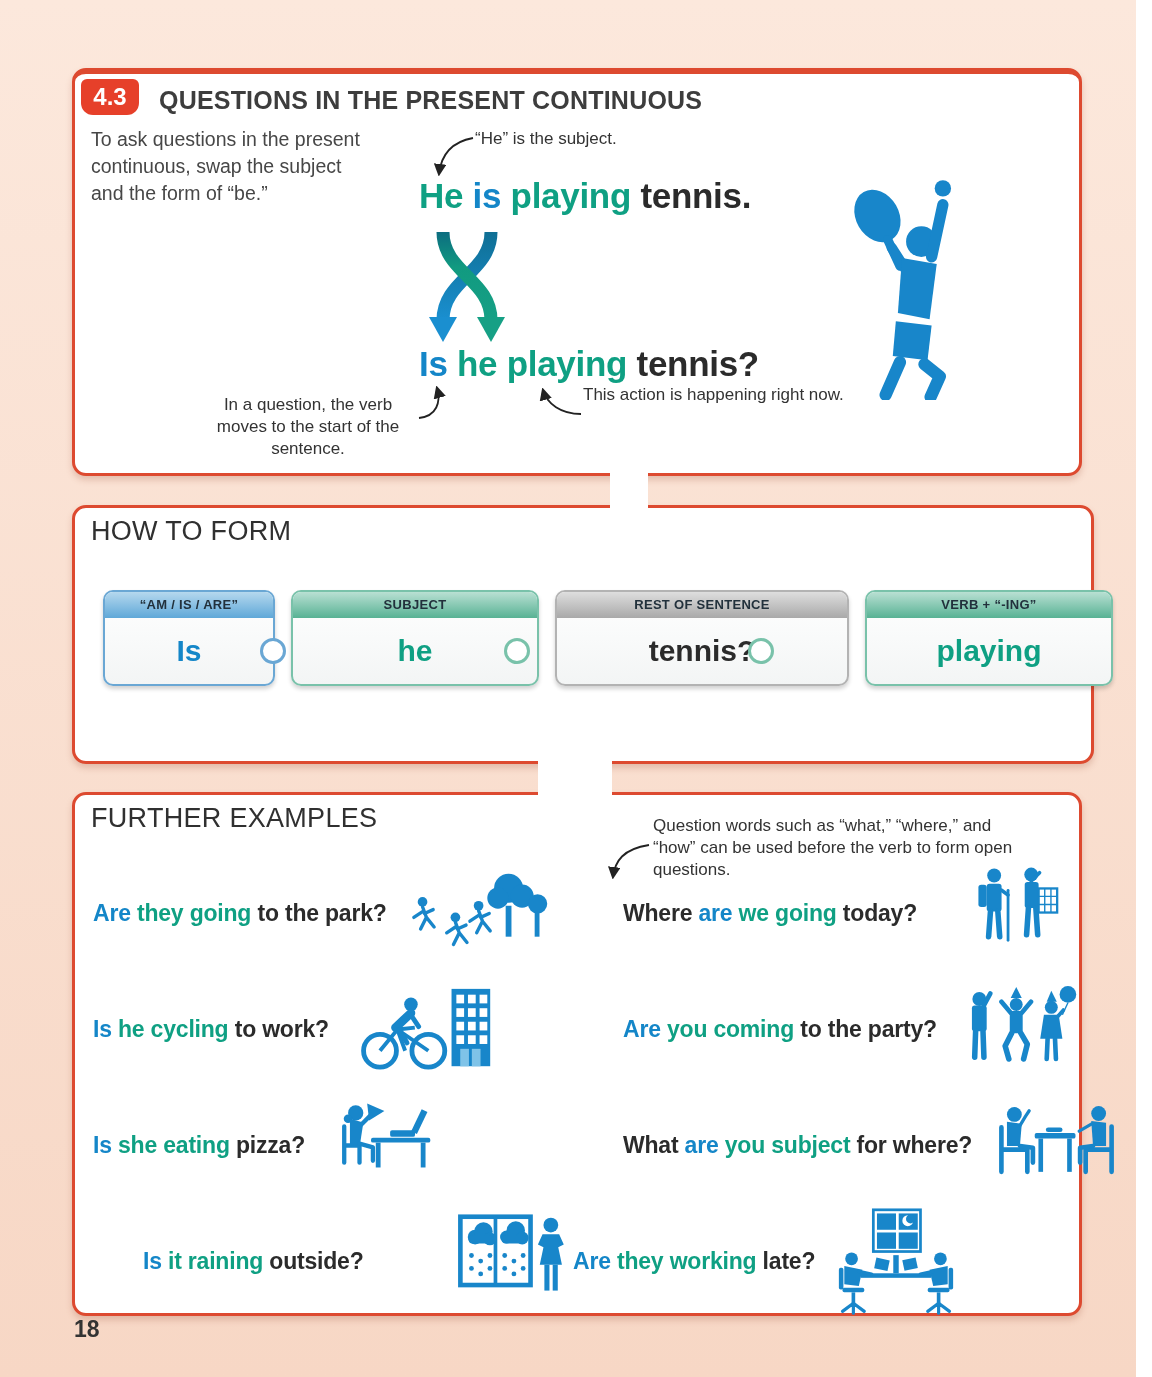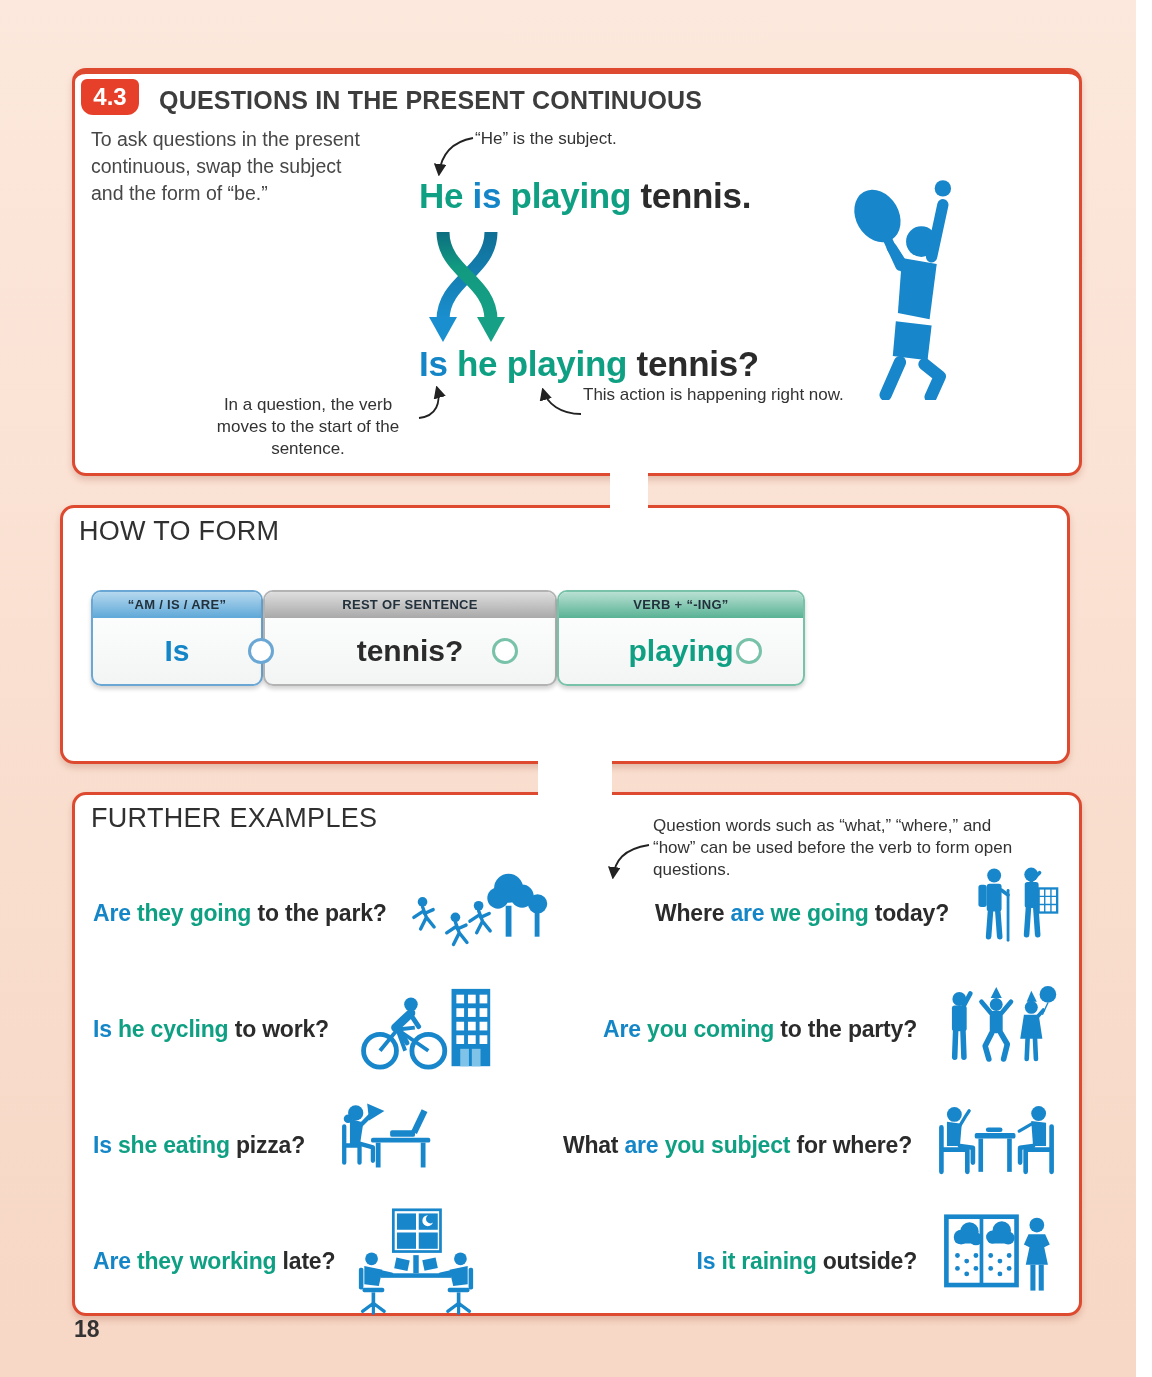--- a/index.html
+++ b/index.html
@@ -2,21 +2,21 @@
 <html><head>
 <meta charset="utf-8">
 <style>
   html,body{margin:0;padding:0;}
   .page{position:relative;width:1136px;height:1377px;overflow:hidden;
         background:linear-gradient(#fce8dc,#f7d7c5);
         font-family:"Liberation Sans",sans-serif;color:#2e2e2e;}
   .panel{position:absolute;background:#fff;border:3px solid #dd4a30;border-radius:14px;
          box-shadow:0 4px 6px rgba(160,80,55,.25);}
   .panel1{left:72px;top:68px;width:1004px;height:399px;border-top-width:6px;}
-  .panel2{left:60px;top:505px;width:1004px;height:253px;}
+  .panel2{left:72px;top:505px;width:1004px;height:253px;padding-left:12px;}
   .panel3{left:72px;top:792px;width:1004px;height:518px;}
   .connector{position:absolute;background:#fff;z-index:5;}
   .conn1{left:610px;top:455px;width:38px;height:62px;}
   .conn2{left:538px;top:747px;width:74px;height:58px;}
 
   .badge{position:absolute;left:6px;top:5px;width:58px;height:36px;background:#e6402a;
          color:#fff;font-size:24px;font-weight:bold;text-align:center;line-height:36px;
          border-radius:6px 6px 12px 12px;}
   .main-title{position:absolute;left:84px;top:12px;margin:0;font-size:25px;font-weight:bold;
               color:#3d3d3d;letter-spacing:.2px;white-space:nowrap;}
@@ -52,21 +52,21 @@
   .knob{position:absolute;width:20px;height:20px;border-radius:50%;background:#fff;
         border:3px solid;top:48px;z-index:3;}
   .knob1{left:157px;border-color:#6aa7d4;}
   .knob2{left:401px;border-color:#79c2aa;}
   .knob3{left:645px;border-color:#79c2aa;}
 
   .ann-qwords{left:578px;top:20px;width:378px;}
   .ex-grid{position:absolute;left:18px;top:60px;width:966px;display:grid;
            grid-template-columns:480px 486px;grid-auto-rows:116px;align-items:center;}
   .ex-cell{display:flex;align-items:center;gap:22px;}
-  .ex-cell.right{justify-content:flex-end;padding-left:2px;margin-left:48px;}
+  .ex-cell.right{justify-content:space-between;padding-left:2px;margin-left:48px;}
   .sentence{font-size:23px;font-weight:bold;white-space:nowrap;letter-spacing:-.2px;}
   .icon-box{flex:0 0 auto;display:flex;align-items:center;}
 
   .page-number{position:absolute;left:74px;top:1316px;font-size:23px;font-weight:bold;color:#333;}
 </style>
 </head>
 <body>
 
 <div class="page">
 
@@ -126,24 +126,28 @@
       <path d="M68 98 L54 76" stroke="#1886ca" stroke-width="10" stroke-linecap="round" fill="none"></path>
       <path d="M64 86 L98 92 L91 146 L60 140 Z"></path>
       <path d="M58 148 L93 152 L89 186 L55 182 Z"></path>
       <path d="M62 188 L48 220" stroke="#1886ca" stroke-width="12" stroke-linecap="round" fill="none"></path>
       <path d="M86 190 L101 202 L92 222" stroke="#1886ca" stroke-width="12" stroke-linecap="round" stroke-linejoin="round" fill="none"></path>
     </svg>
   </section>
 
   <section class="panel panel2">
     <h2 class="section-title">HOW TO FORM</h2>
-    <div class="puzzle-row" style="position:absolute;">
+    <div class="puzzle-row" style="position:absolute;gap:16px;">
       <div class="piece piece-blue">
         <div class="piece-header">“AM / IS / ARE”</div>
         <div class="piece-body w-blue">Is</div>
+      </div>
+      <div class="piece piece-green">
+        <div class="piece-header">SUBJECT</div>
+        <div class="piece-body w-green">he</div>
       </div>
       <div class="piece piece-gray">
         <div class="piece-header">REST OF SENTENCE</div>
         <div class="piece-body w-dark">tennis?</div>
       </div>
       <div class="piece piece-green">
         <div class="piece-header">VERB + “-ING”</div>
         <div class="piece-body w-green">playing</div>
       </div>
       <span class="knob knob1"></span>
@@ -310,55 +314,20 @@
             <path d="M28 46 L42 48 L42 64" stroke="#1886ca" stroke-width="5" stroke-linecap="round" stroke-linejoin="round" fill="none"></path>
             <rect x="44" y="32" width="44" height="6" rx="2"></rect>
             <rect x="48" y="38" width="5" height="36"></rect>
               <rect x="79" y="38" width="5" height="36"></rect>
             <rect x="56" y="26" width="18" height="5" rx="2.5"></rect>
             <circle cx="113" cy="11" r="8"></circle>
             <path d="M106 22 L92 30" stroke="#1886ca" stroke-width="3.5" stroke-linecap="round" fill="none"></path>
             <path d="M105 19 L121 21 L121 46 L107 46 Z"></path>
             <path d="M127 25 L127 74 M99 50 L127 50 M99 50 L99 74" stroke="#1886ca" stroke-width="5" stroke-linecap="round" fill="none"></path>
             <path d="M107 46 L93 48 L93 64" stroke="#1886ca" stroke-width="5" stroke-linecap="round" stroke-linejoin="round" fill="none"></path>
-          </svg>
-        </div>
-      </div>
-
-      <div class="ex-cell">
-        <div class="sentence">
-          <span class="w-blue">Are </span><span class="w-green">they working </span><span class="w-dark">late?</span>
-        </div>
-        <div class="icon-box">
-          <svg width="118" height="107" viewBox="0 0 130 118" fill="#1886ca">
-            <rect x="40" y="2" width="52" height="46" fill="none" stroke="#1886ca" stroke-width="3"></rect>
-            <rect x="44" y="6" width="21" height="18"></rect>
-              <rect x="68" y="6" width="21" height="18"></rect>
-            <rect x="44" y="27" width="21" height="18"></rect>
-              <rect x="68" y="27" width="21" height="18"></rect>
-            <circle cx="78" cy="14" r="6" fill="#fff"></circle>
-              <circle cx="81" cy="12" r="5" fill="#1886ca"></circle>
-            <rect x="26" y="72" width="78" height="5"></rect>
-            <rect x="62" y="52" width="6" height="20"></rect>
-            <rect x="42" y="56" width="15" height="12" transform="rotate(12 49 62)"></rect>
-            <rect x="73" y="56" width="15" height="12" transform="rotate(-12 80 62)"></rect>
-            <circle cx="16" cy="56" r="7"></circle>
-            <path d="M8 64 L28 68 L24 86 L8 84 Z"></path>
-            <path d="M24 70 L38 73" stroke="#1886ca" stroke-width="4" stroke-linecap="round" fill="none"></path>
-            <rect x="2" y="66" width="5" height="24" rx="2"></rect>
-            <rect x="6" y="88" width="24" height="5" rx="2"></rect>
-            <rect x="16" y="93" width="4" height="12"></rect>
-            <path d="M18 105 L6 114 M18 105 L30 114 M18 105 V116" stroke="#1886ca" stroke-width="3.5" stroke-linecap="round" fill="none"></path>
-            <circle cx="114" cy="56" r="7"></circle>
-            <path d="M102 68 L122 64 L122 84 L106 86 Z"></path>
-            <path d="M106 70 L92 73" stroke="#1886ca" stroke-width="4" stroke-linecap="round" fill="none"></path>
-            <rect x="123" y="66" width="5" height="24" rx="2"></rect>
-            <rect x="100" y="88" width="24" height="5" rx="2"></rect>
-            <rect x="110" y="93" width="4" height="12"></rect>
-            <path d="M112 105 L100 114 M112 105 L124 114 M112 105 V116" stroke="#1886ca" stroke-width="3.5" stroke-linecap="round" fill="none"></path>
           </svg>
         </div>
       </div>
 
       <div class="ex-cell right">
         <div class="sentence">
           <span class="w-blue">Is </span><span class="w-green">it raining </span><span class="w-dark">outside?</span>
         </div>
         <div class="icon-box">
           <svg width="120" height="97" viewBox="0 0 130 105" fill="#1886ca">
@@ -387,20 +356,55 @@
                 <circle cx="76" cy="60" r="2.6"></circle>
             </g>
             <circle cx="106" cy="13" r="8"></circle>
             <path d="M97 23 L115 23 L120 34 L114 37 L118 56 L94 56 L98 37 L92 34 Z"></path>
             <rect x="99" y="56" width="5.5" height="28"></rect>
               <rect x="108" y="56" width="5.5" height="28"></rect>
           </svg>
         </div>
       </div>
 
+      <div class="ex-cell">
+        <div class="sentence">
+          <span class="w-blue">Are </span><span class="w-green">they working </span><span class="w-dark">late?</span>
+        </div>
+        <div class="icon-box">
+          <svg width="118" height="107" viewBox="0 0 130 118" fill="#1886ca">
+            <rect x="40" y="2" width="52" height="46" fill="none" stroke="#1886ca" stroke-width="3"></rect>
+            <rect x="44" y="6" width="21" height="18"></rect>
+              <rect x="68" y="6" width="21" height="18"></rect>
+            <rect x="44" y="27" width="21" height="18"></rect>
+              <rect x="68" y="27" width="21" height="18"></rect>
+            <circle cx="78" cy="14" r="6" fill="#fff"></circle>
+              <circle cx="81" cy="12" r="5" fill="#1886ca"></circle>
+            <rect x="26" y="72" width="78" height="5"></rect>
+            <rect x="62" y="52" width="6" height="20"></rect>
+            <rect x="42" y="56" width="15" height="12" transform="rotate(12 49 62)"></rect>
+            <rect x="73" y="56" width="15" height="12" transform="rotate(-12 80 62)"></rect>
+            <circle cx="16" cy="56" r="7"></circle>
+            <path d="M8 64 L28 68 L24 86 L8 84 Z"></path>
+            <path d="M24 70 L38 73" stroke="#1886ca" stroke-width="4" stroke-linecap="round" fill="none"></path>
+            <rect x="2" y="66" width="5" height="24" rx="2"></rect>
+            <rect x="6" y="88" width="24" height="5" rx="2"></rect>
+            <rect x="16" y="93" width="4" height="12"></rect>
+            <path d="M18 105 L6 114 M18 105 L30 114 M18 105 V116" stroke="#1886ca" stroke-width="3.5" stroke-linecap="round" fill="none"></path>
+            <circle cx="114" cy="56" r="7"></circle>
+            <path d="M102 68 L122 64 L122 84 L106 86 Z"></path>
+            <path d="M106 70 L92 73" stroke="#1886ca" stroke-width="4" stroke-linecap="round" fill="none"></path>
+            <rect x="123" y="66" width="5" height="24" rx="2"></rect>
+            <rect x="100" y="88" width="24" height="5" rx="2"></rect>
+            <rect x="110" y="93" width="4" height="12"></rect>
+            <path d="M112 105 L100 114 M112 105 L124 114 M112 105 V116" stroke="#1886ca" stroke-width="3.5" stroke-linecap="round" fill="none"></path>
+          </svg>
+        </div>
+      </div>
+
     </div>
   </section>
 
   <div class="connector conn1"></div>
   <div class="connector conn2"></div>
 
   <div class="page-number">18</div>
 </div>
 
 </body></html>

